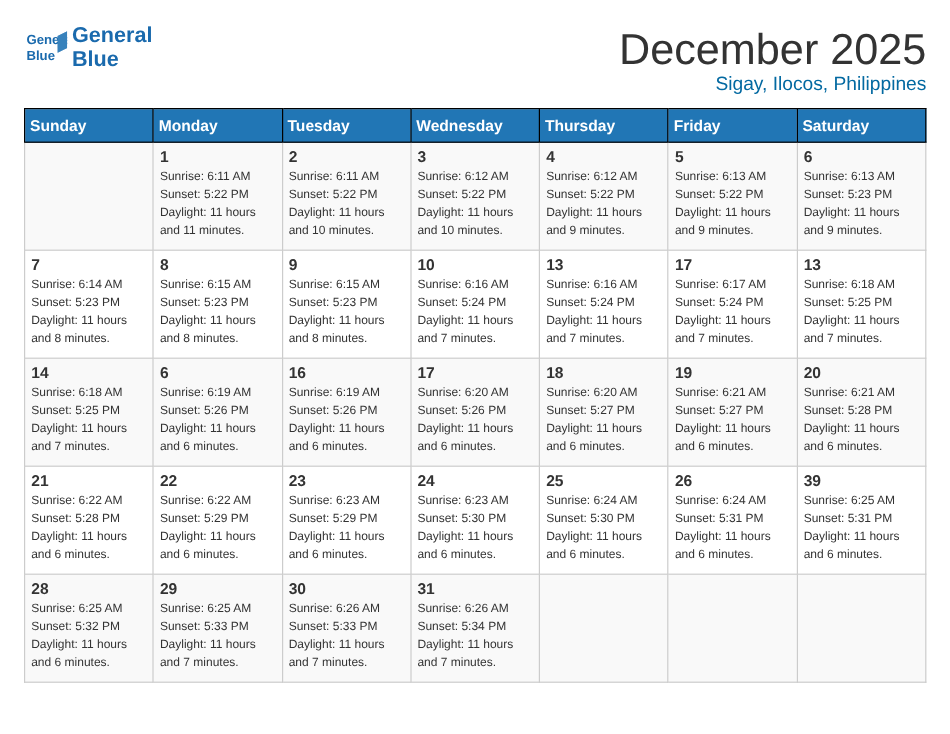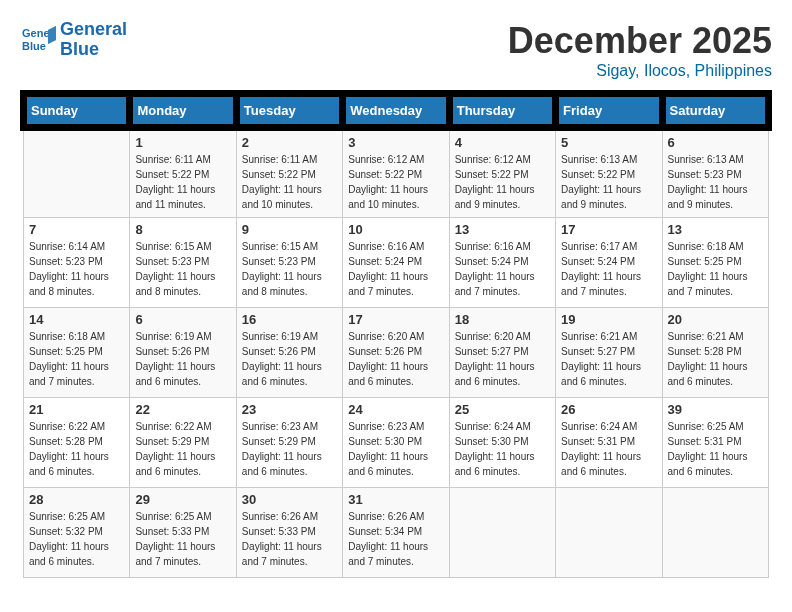--- a/index.html
+++ b/index.html
@@ -23,40 +23,40 @@
     .logo-icon {
       width: 36px;
       height: 36px;
       margin-right: 4px;
     }
     .title-block {
       text-align: right;
     }
     .month-title {
       font-size: 36px;
-      font-weight: bold;
+      font-weight: normal;
       color: #333;
     }
     .location {
       font-size: 16px;
       color: #0369a1;
     }
     table {
       width: 100%;
       border-collapse: collapse;
       table-layout: fixed;
     }
     thead tr th {
       background-color: #2176b5;
       color: #fff;
       font-size: 13px;
       font-weight: bold;
       padding: 6px 4px;
       text-align: left;
-      border: 7px solid #000000;
+      border: 1px solid #000000;
     }
     tbody tr td {
       border: 1px solid #ccc;
       vertical-align: top;
       padding: 4px 5px;
       font-size: 10.5px;
       color: #333;
       height: 90px;
       background: #fff;
     }

